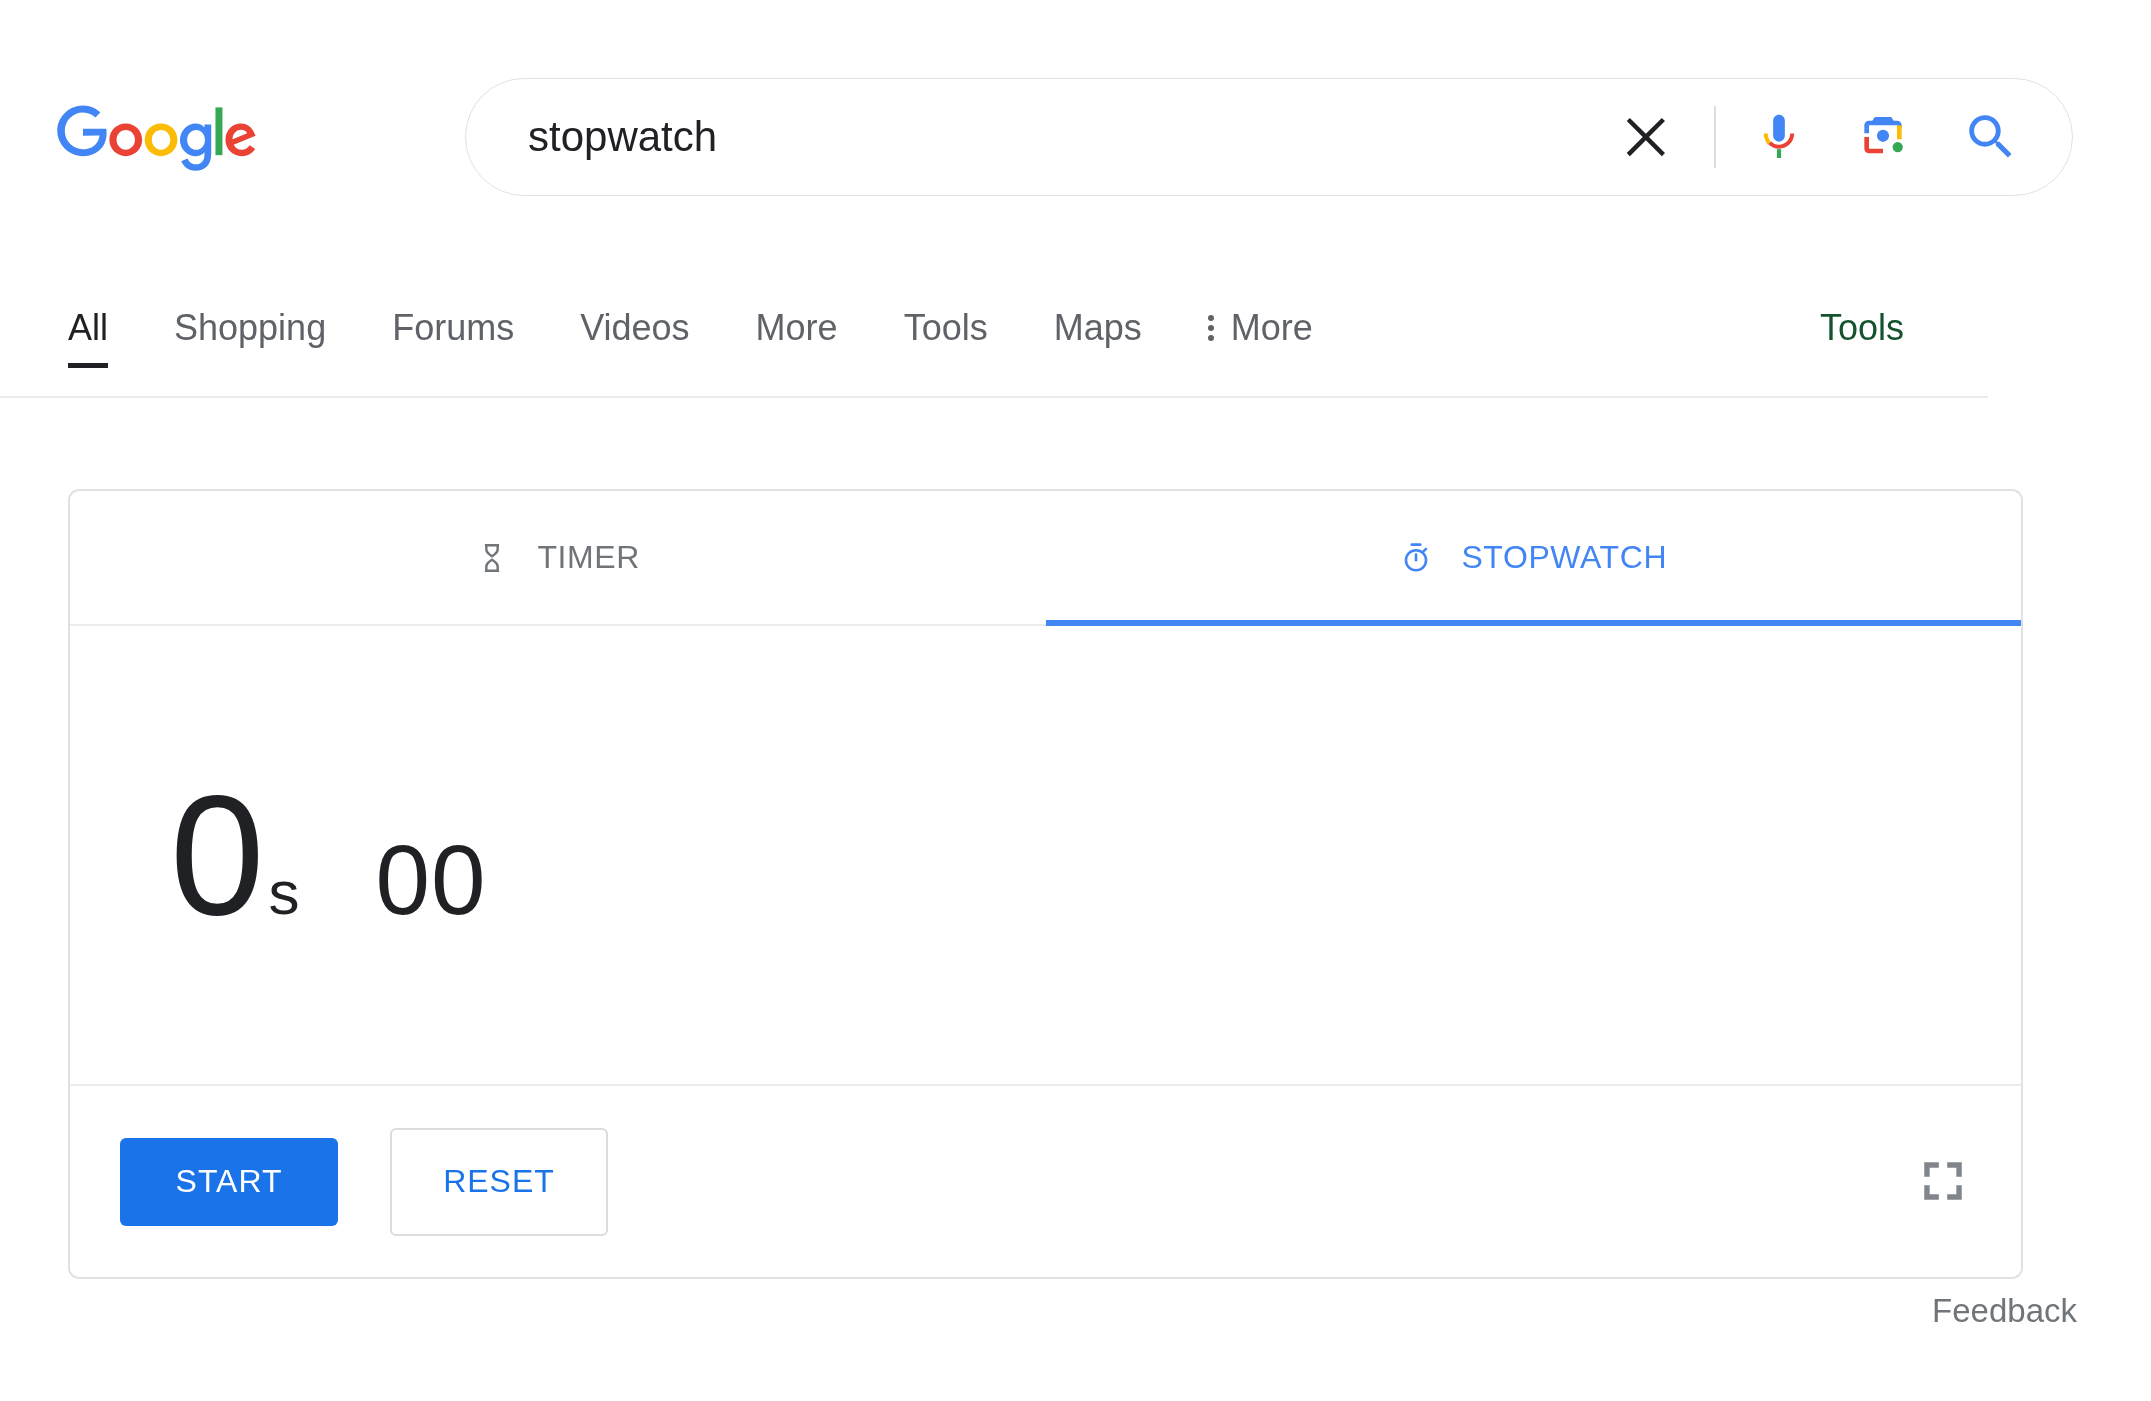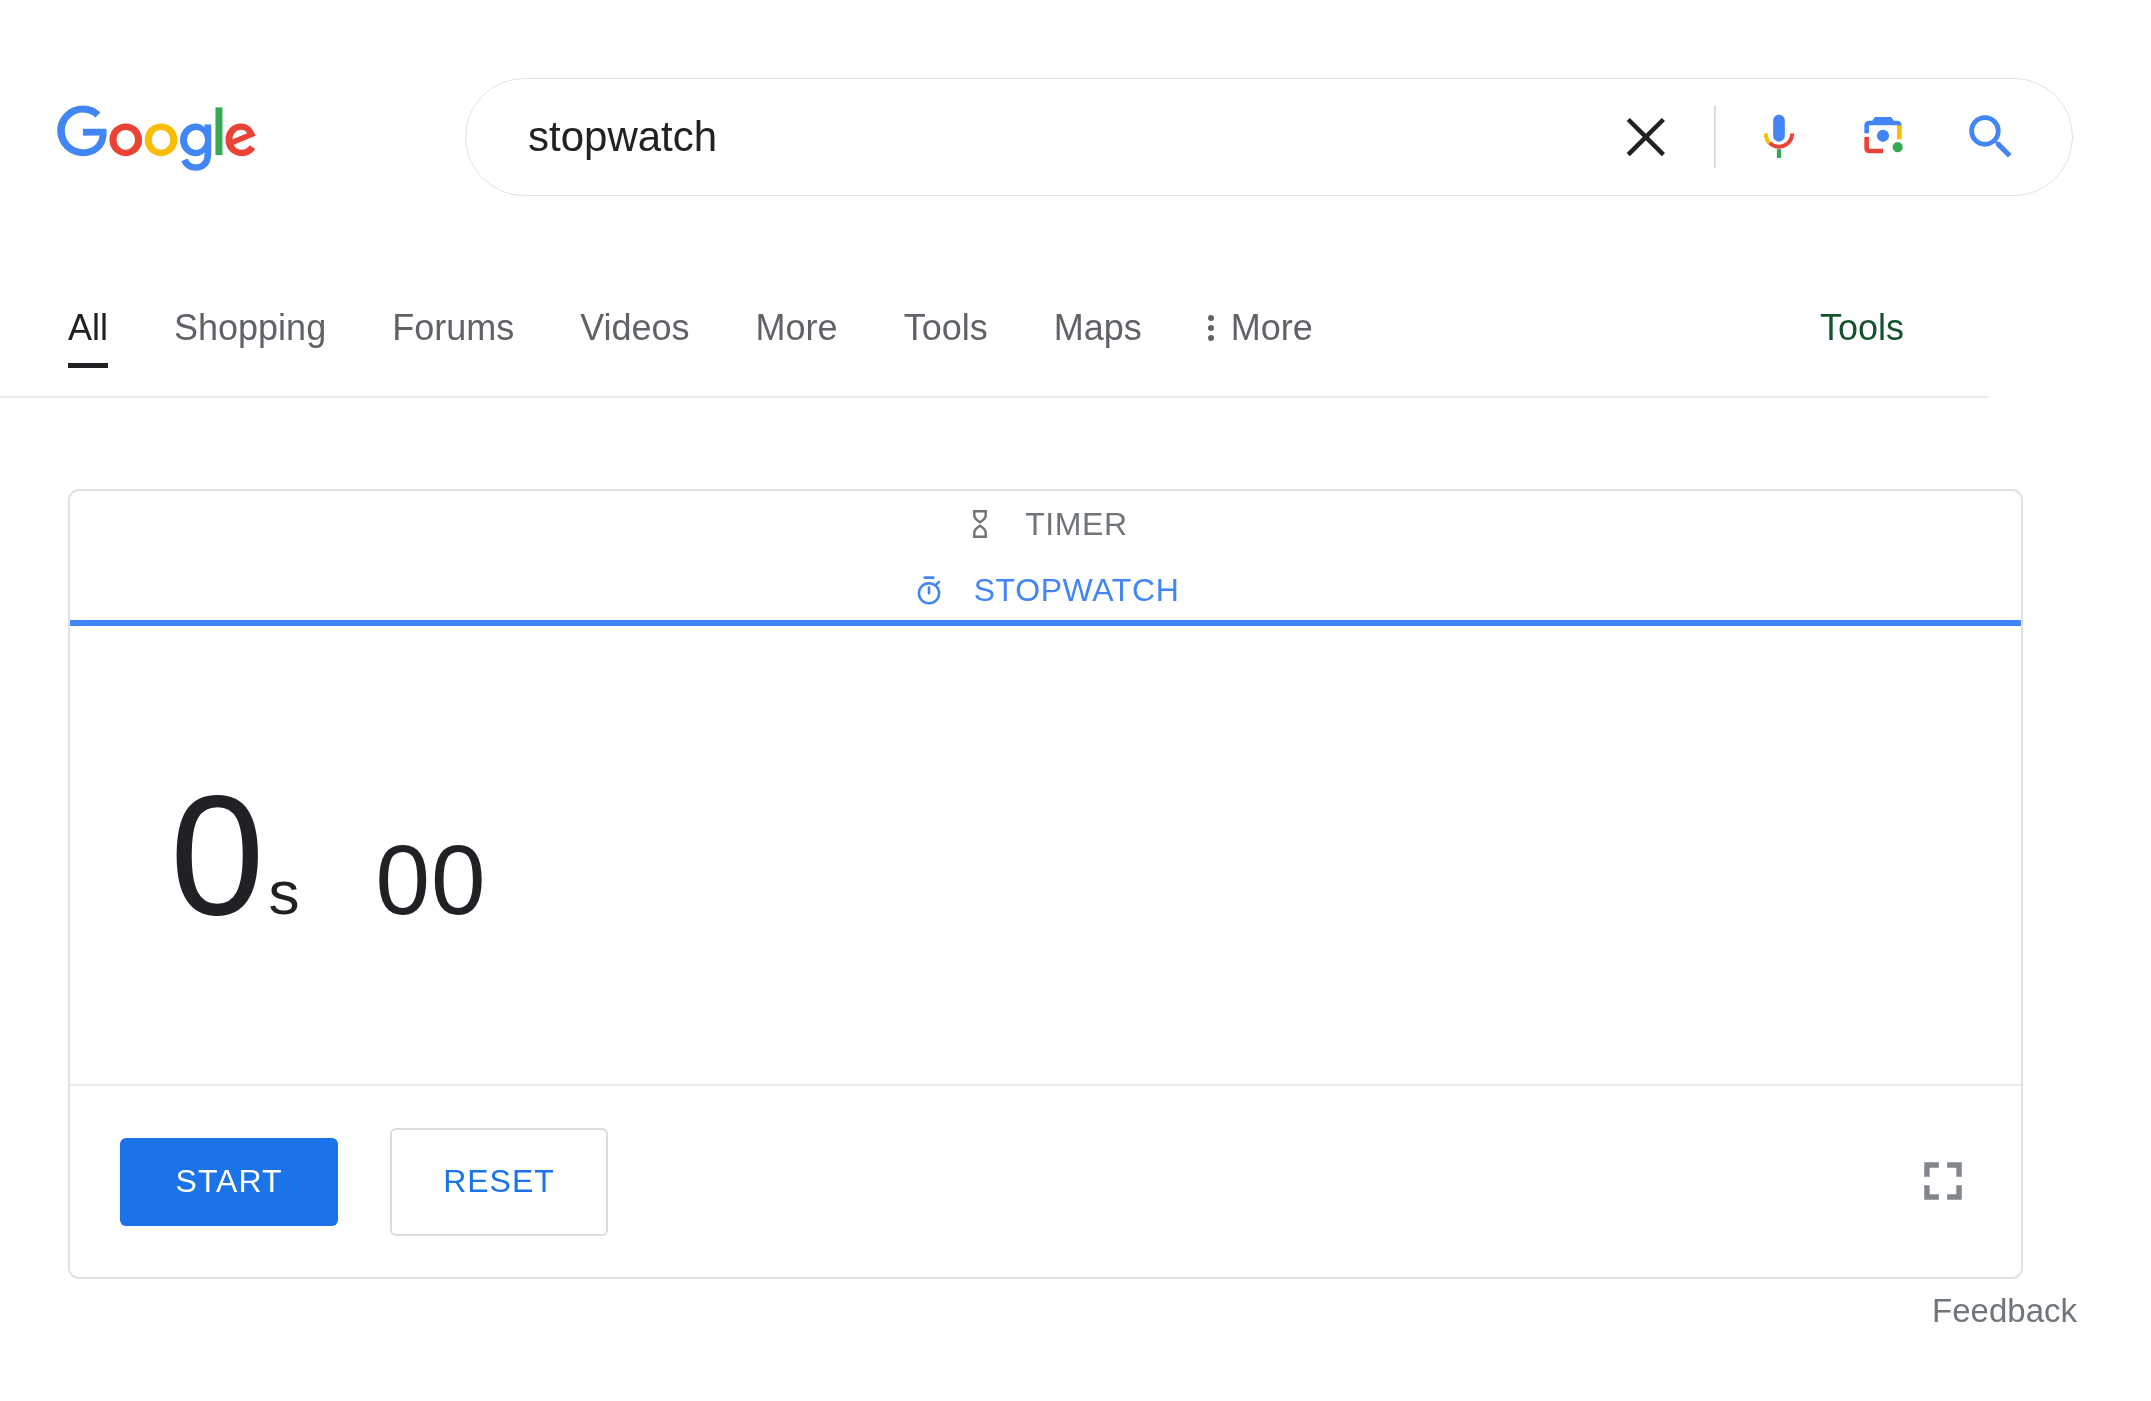--- a/index.html
+++ b/index.html
@@ -146,21 +146,20 @@
     height: 790px;
     border: 2px solid #dfe1e5;
     border-radius: 11px;
     background: #fff;
     overflow: hidden;
   }
   .card-tabs {
     display: flex;
     height: 135px;
     border-bottom: 2px solid #ebebeb;
-    flex-direction: column;
   }
   .card-tab {
     flex: 1;
     display: flex;
     align-items: center;
     justify-content: center;
     position: relative;
     cursor: pointer;
     font-size: 32px;
     letter-spacing: 0.6px;

